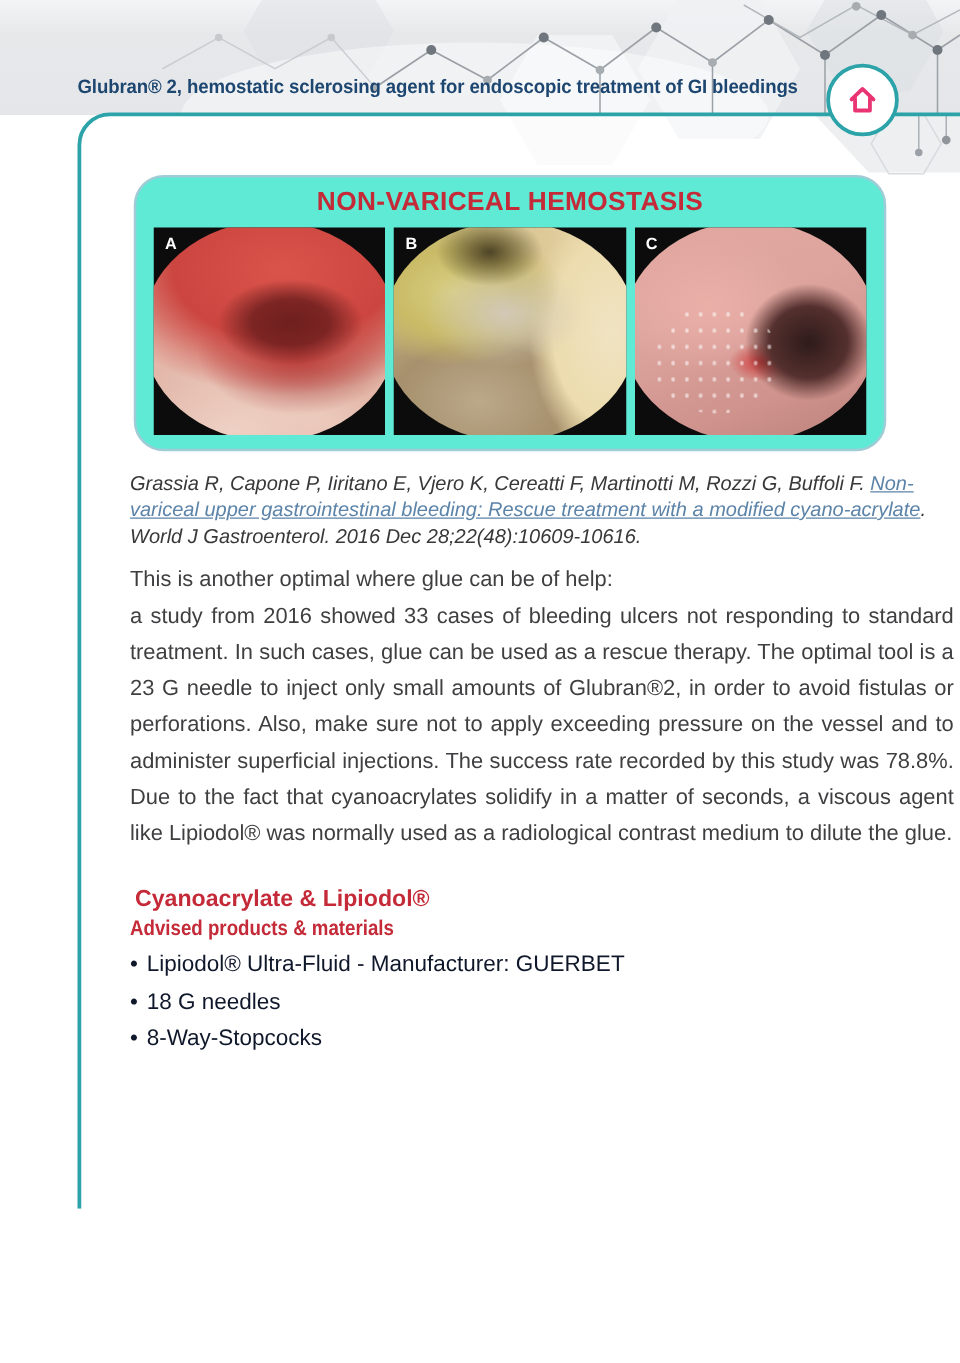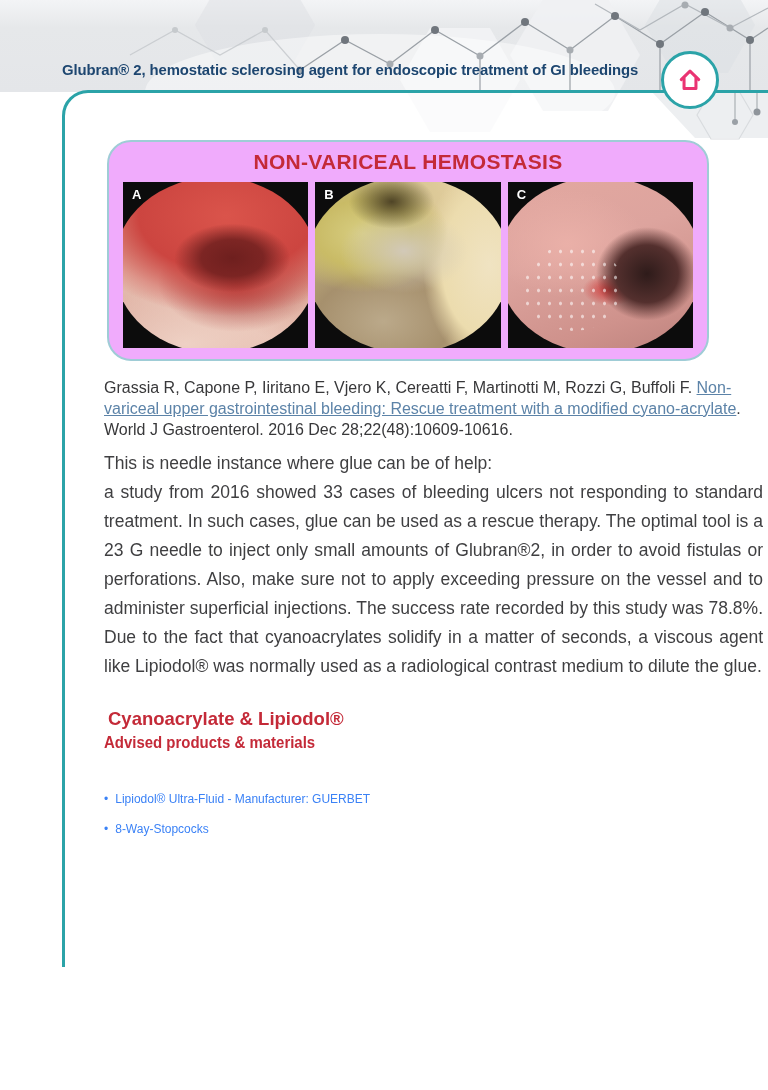--- a/index.html
+++ b/index.html
@@ -25,21 +25,21 @@
 
   
   .outer-box {
     position:absolute; left:62px; top:90px; width:740px; height:942px;
     border:3px solid #2ba3a8; border-radius:26px; background:transparent; z-index:1;
   }
 
   
   .inner-card {
     position:absolute; left:107px; top:140px; width:602px; height:221px;
-    border:2px solid #9fccd6; border-radius:24px; background:#f0abfc; z-index:2;
+    border:2px solid #9fccd6; border-radius:24px; background:#5eead4; z-index:2;
   }
   .card-title {
     margin-top:8px; text-align:center; font-size:21px; font-weight:700;
     color:#c42a38; letter-spacing:.3px;
   }
   .strip { position:absolute; left:14px; right:14px; top:40px; bottom:11px; display:flex; gap:7px; }
   .endo { flex:1; position:relative; background:#0c0c0c; overflow:hidden; }
   .endo-label { position:absolute; top:5px; left:9px; z-index:3; color:#fff; font-weight:700; font-size:13px; }
   .endo-ellipse { position:absolute; left:-5%; top:-3%; width:110%; height:106%; border-radius:50%; }
   .img-a {
@@ -68,42 +68,42 @@
   }
   .speckles {
     position:absolute; left:8%; top:38%; width:55%; height:52%; border-radius:50%; z-index:2;
     background-image:radial-gradient(rgba(255,255,255,.7) 1px, rgba(255,255,255,0) 2px);
     background-size:11px 13px; opacity:.8;
   }
 
   
   .citation {
     position:absolute; left:104px; top:377px; width:660px; z-index:2;
-    font-size:16px; line-height:21px; color:#38383a;
+    font-style:italic; font-size:16px; line-height:21px; color:#38383a;
   }
   .citation a { color:#5c83a8; text-decoration:underline; cursor:pointer; }
 
   .bodytext {
     position:absolute; left:104px; top:449px; width:659px; z-index:2;
     font-size:17.5px; line-height:29px; color:#3f3f41;
   }
   .bodytext .rest { text-align:justify; }
 
   .section-heading {
     position:absolute; left:108px; top:708px; z-index:2;
     font-size:18.5px; font-weight:700; color:#c42a38;
   }
   .section-subheading {
     position:absolute; left:104px; top:733px; z-index:2;
     font-size:17px; font-weight:700; color:#c42a38;
     transform:scaleX(.88); transform-origin:left center;
   }
   .bullets {
     position:absolute; left:104px; top:757px; width:660px; z-index:2;
-    list-style:none; font-size:12px; line-height:29.5px; color:#3b82f6;margin-top:28px;
+    list-style:none; font-size:18px; line-height:29.5px; color:#0f172a;
   }
   .bullets li { padding-left:16px; text-indent:-16px; text-align:justify; }
   .bullets li::before { content:"•"; margin-right:7px; }
 
   
   .page-num {
     position:absolute; left:361px; top:1012px; width:46px; height:46px;
     background:#fef9c3; border-radius:50%; z-index:5;
     display:flex; align-items:center; justify-content:center;
     font-size:17px; color:#57585a;
@@ -190,29 +190,30 @@
         <div class="speckles"></div>
       </div>
     </div>
   </div>
 
   <div class="citation">
     <span>Grassia R, Capone P, Iiritano E, Vjero K, Cereatti F, Martinotti M, Rozzi G, Buffoli F. </span><a>Non-variceal upper gastrointestinal bleeding: Rescue treatment with a modified cyano-acrylate</a><span>. World J Gastroenterol. 2016 Dec 28;22(48):10609-10616.</span>
   </div>
 
   <div class="bodytext">
-    <div class="line1">This is needle instance where glue can be of help:</div>
+    <div class="line1">This is another optimal where glue can be of help:</div>
     <div class="rest">a study from 2016 showed 33 cases of bleeding ulcers not responding to standard treatment. In such cases, glue can be used as a rescue therapy. The optimal tool is a 23 G needle to inject only small amounts of Glubran®2, in order to avoid fistulas or perforations. Also, make sure not to apply exceeding pressure on the vessel and to administer superficial injections. The success rate recorded by this study was 78.8%. Due to the fact that cyanoacrylates solidify in a matter of seconds, a viscous agent like Lipiodol® was normally used as a radiological contrast medium to dilute the glue.</div>
   </div>
 
   <div class="section-heading">Cyanoacrylate &amp; Lipiodol®</div>
   <div class="section-subheading">Advised products &amp; materials</div>
 
   <ul class="bullets">
     <li>Lipiodol® Ultra-Fluid - Manufacturer: GUERBET</li>
+    <li>18 G needles</li>
     <li>8-Way-Stopcocks</li>
   </ul>
 
   <div class="page-num">
     <span>22</span>
   </div>
 
 </div>
 
 </body></html>

